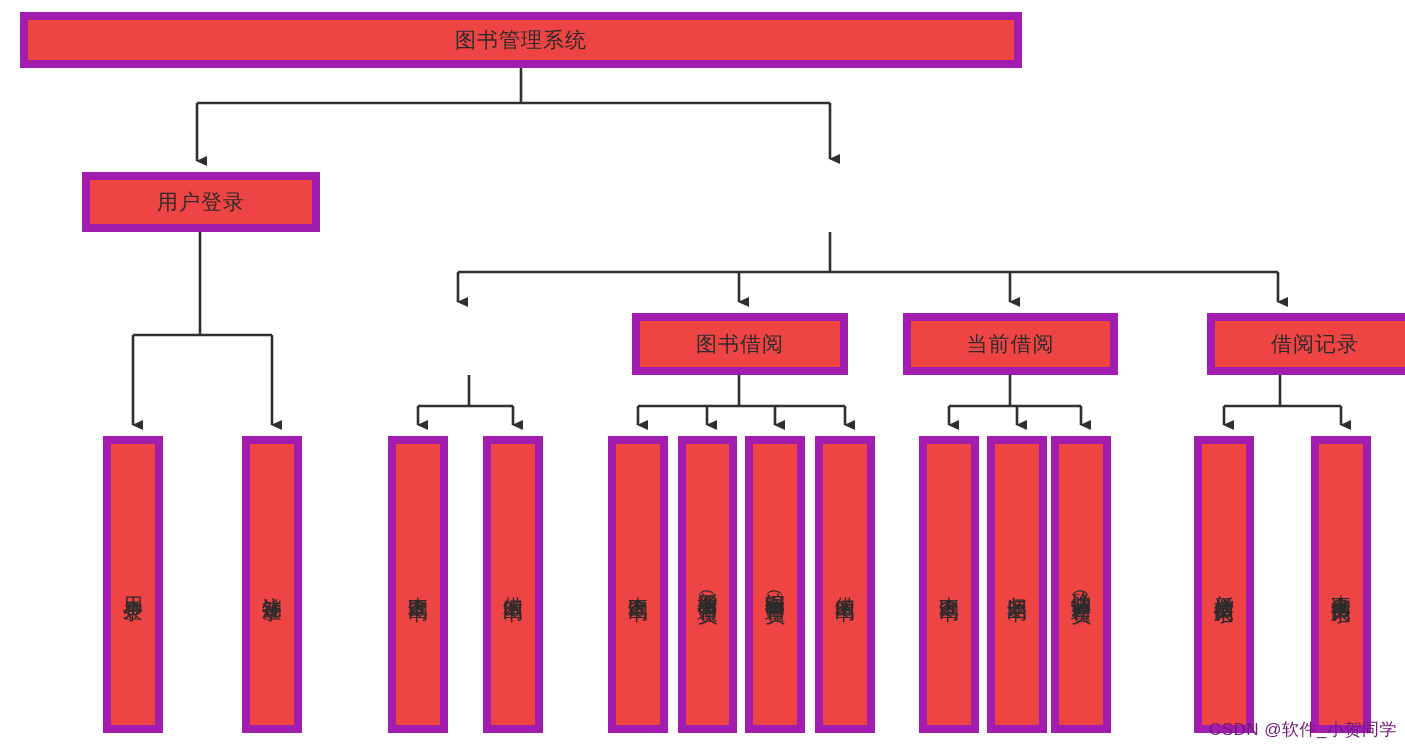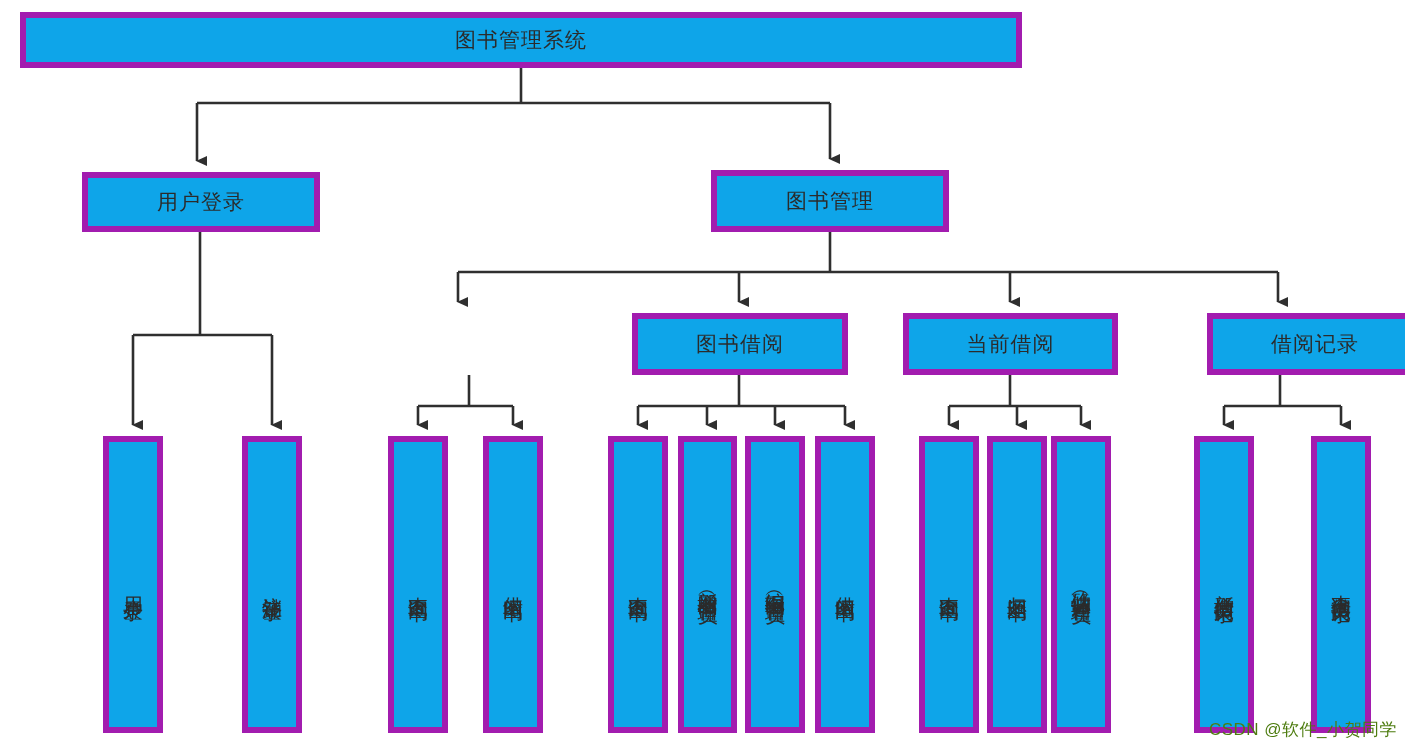--- a/index.html
+++ b/index.html
@@ -22,22 +22,22 @@
     position: absolute;
     left: 0;
     top: 0;
     width: 1405px;
     height: 747px;
     pointer-events: none;
   }
   .node {
     position: absolute;
     box-sizing: border-box;
-    background: #0ea5e9;
-    border: 6px solid #a21caf;
+    background: #ef4444;
+    border: 8px solid #a21caf;
     display: flex;
     align-items: center;
     justify-content: center;
     color: #2b2b2b;
     letter-spacing: 1px;
     z-index: 2;
   }
   .node.horiz {
     font-size: 21px;
     line-height: 1.2;
@@ -56,21 +56,21 @@
   .node.vert span {
     writing-mode: vertical-rl;
     text-orientation: upright;
     display: block;
   }
   #watermark {
     position: absolute;
     right: 8px;
     bottom: 6px;
     font-size: 17px;
-    color: #4d7c0f;
+    color: #701a75;
     white-space: nowrap;
     z-index: 5;
     letter-spacing: 0.5px;
   }
 </style>
 </head>
 <body>
 
 <div id="canvas">
 
@@ -124,23 +124,20 @@
     </g>
   </svg>
 
   <div class="node horiz" style="left:20px; top:12px; width:1002px; height:56px;">
     <span>图书管理系统</span>
   </div>
 
   <div class="node horiz" style="left:82px; top:172px; width:238px; height:60px;">
     <span>用户登录</span>
   </div>
-  <div class="node horiz" style="left:711px; top:170px; width:238px; height:62px;">
-    <span>图书管理</span>
-  </div>
 
   <div class="node horiz" style="left:903px; top:313px; width:215px; height:62px;">
     <span>当前借阅</span>
   </div>
   <div class="node horiz" style="left:632px; top:313px; width:216px; height:62px;">
     <span>图书借阅</span>
   </div>
   <div class="node horiz" style="left:1172px; top:313px; width:216px; height:62px;margin-left:35px;">
     <span>借阅记录</span>
   </div>

